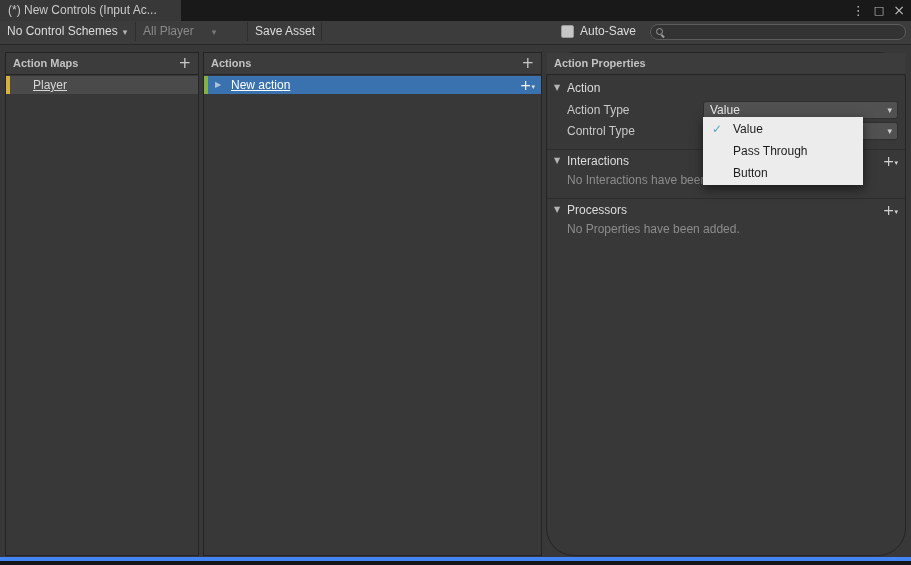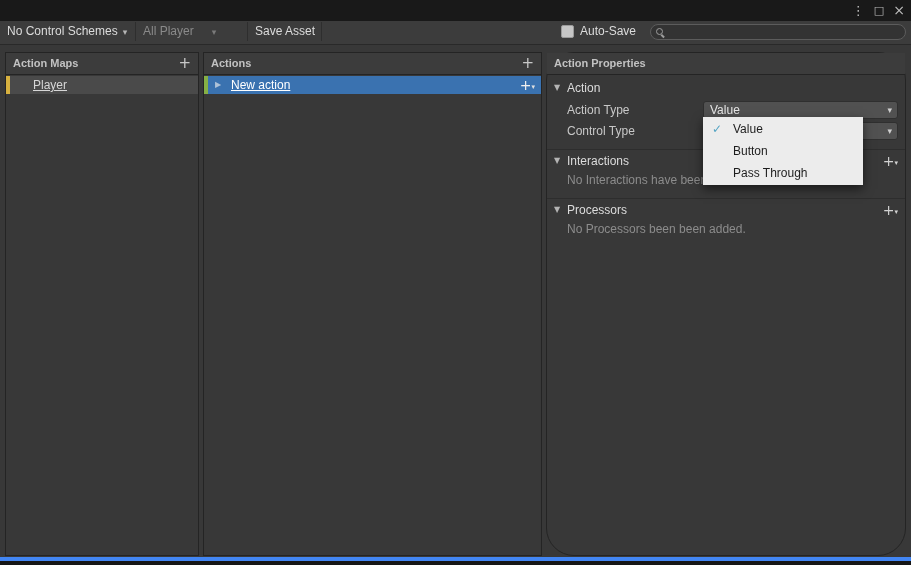--- a/index.html
+++ b/index.html
@@ -104,20 +104,23 @@
   
   .bottom-accent { position:absolute; left:0; top:557px; width:100%; height:4px; background:#4286f4; }
   .bottom-edge { position:absolute; left:0; top:561px; width:100%; height:4px; background:#161616; }
 </style>
 </head>
 <body>
 
 <div class="window">
 
   <div class="tabbar">
+    <div class="tab">
+      <span>(*) New Controls (Input Ac...</span>
+    </div>
     <div class="win-controls">
       <span class="icon kebab">⋮</span>
       <span class="icon maxi">□</span>
       <span class="icon closi">×</span>
     </div>
   </div>
 
   <div class="toolbar">
     <div class="tb-item" style="left:7px;">
       <span>No Control Schemes</span><span class="icon caret">▾</span>
@@ -199,34 +202,34 @@
       <span class="fold-label">Interactions</span>
       <span class="section-add"><span class="plus icon">+</span><span class="mini-caret icon">▾</span></span>
     </div>
     <div class="empty-text" style="top:119px;">No Interactions have been added.</div>
 
     <div class="section-header" style="top:145px;">
       <span class="fold-tri icon">▼</span>
       <span class="fold-label">Processors</span>
       <span class="section-add"><span class="plus icon">+</span><span class="mini-caret icon">▾</span></span>
     </div>
-    <div class="empty-text" style="top:168px;">No Processors been been added.</div>
+    <div class="empty-text" style="top:168px;">No Properties have been added.</div>
   </div>
 
   <div class="popup">
     <div class="popup-item">
       <span class="popup-check icon">✓</span>
       <span>Value</span>
     </div>
     <div class="popup-item">
       <span class="popup-check icon"></span>
-      <span>Button</span>
+      <span>Pass Through</span>
     </div>
     <div class="popup-item">
       <span class="popup-check icon"></span>
-      <span>Pass Through</span>
+      <span>Button</span>
     </div>
   </div>
 
   <div class="bottom-accent"></div>
   <div class="bottom-edge"></div>
 
 </div>
 
 </body></html>

